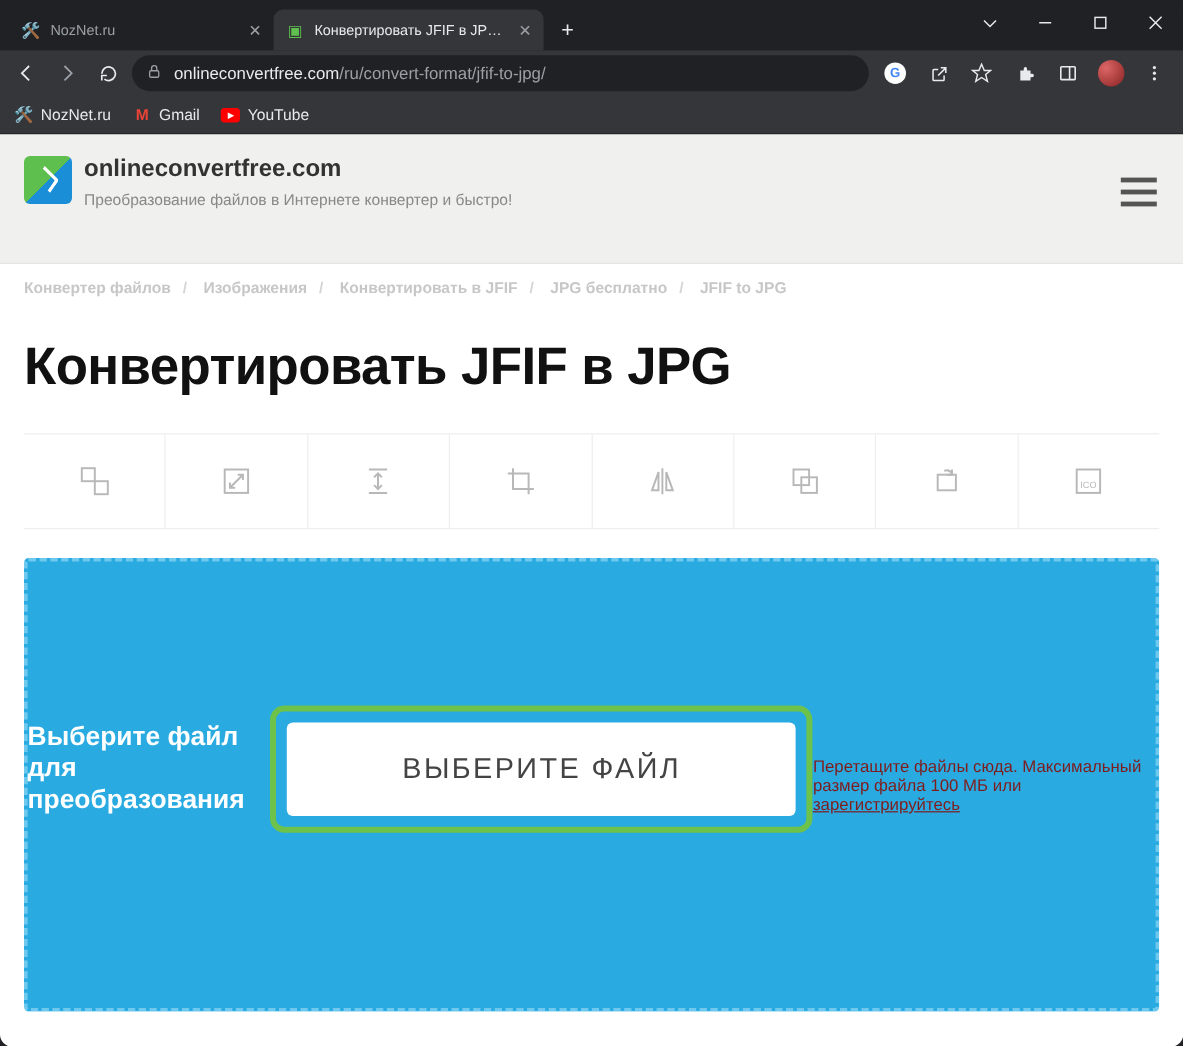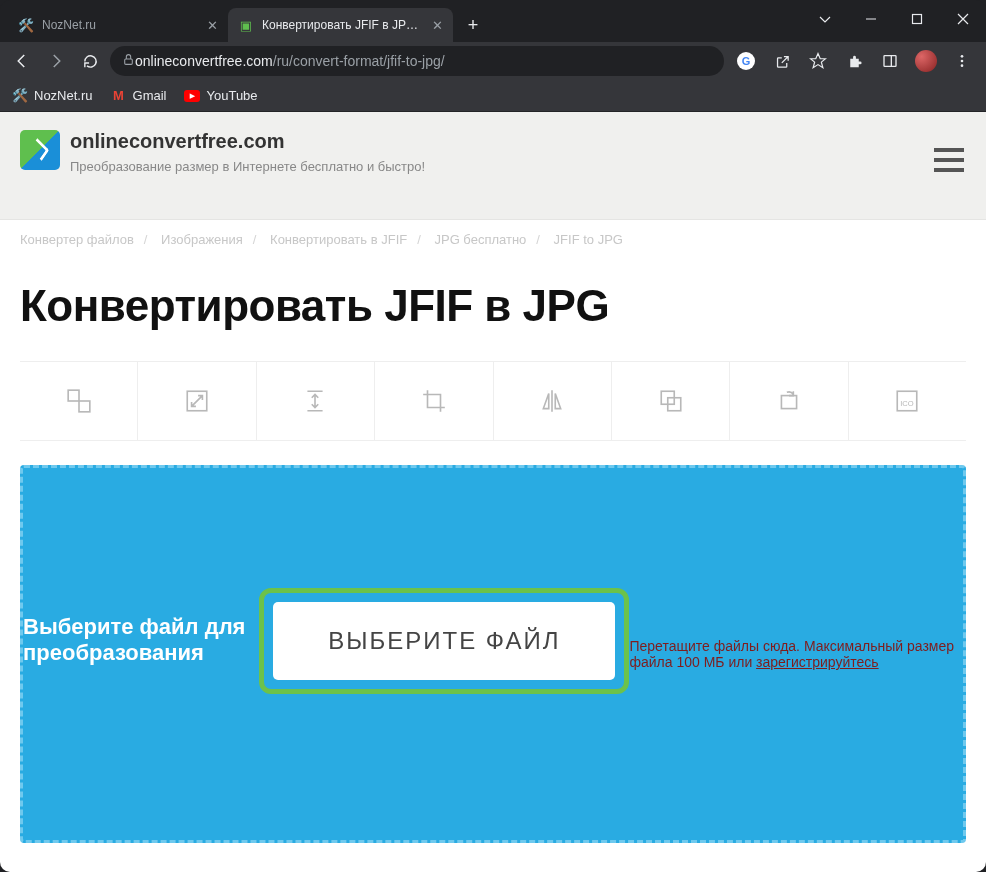--- a/index.html
+++ b/index.html
@@ -15,21 +15,21 @@
 .tab-favicon { width: 16px; height: 16px; display: flex; align-items: center; justify-content: center; font-size: 13px; }
 .newtab { width: 28px; height: 28px; display: flex; align-items: center; justify-content: center; color: #e8eaed; font-size: 18px; margin-left: 6px; margin-bottom: 3px; cursor: pointer; }
 .win-controls { margin-left: auto; display: flex; height: 38px; align-self: flex-start; }
 .win-btn { width: 46px; display: flex; align-items: center; justify-content: center; color: #e8eaed; cursor: pointer; }
 .win-btn svg { width: 12px; height: 12px; }
 
 
 .toolbar { height: 38px; background: #35363a; display: flex; align-items: center; padding: 0 8px; gap: 6px; }
 .nav-btn { width: 28px; height: 28px; display: flex; align-items: center; justify-content: center; color: #9aa0a6; cursor: pointer; border-radius: 50%; }
 .nav-btn.enabled { color: #e8eaed; }
-.addr { flex: 1; height: 30px; background: #202124; border-radius: 15px; display: flex; align-items: center; padding: 0 12px; color: #9aa0a6; font-size: 14px; }
+.addr { flex: 1; height: 30px; background: #202124; border-radius: 15px; display: flex; align-items: center; padding: 0 12px; gap: 10px; color: #9aa0a6; font-size: 14px; }
 .addr-host { color: #e8eaed; }
 .rt-icons { display: flex; align-items: center; gap: 4px; }
 .rt-icon { width: 32px; height: 28px; display: flex; align-items: center; justify-content: center; color: #e8eaed; cursor: pointer; }
 .g-circle { width:18px; height:18px; border-radius:50%; background:#fff; display:flex; align-items:center; justify-content:center; font-size:11px; font-weight:bold; }
 .avatar { width:22px; height:22px; border-radius:50%; background: radial-gradient(circle at 30% 30%, #d66, #822); }
 
 
 .bookmarks { height: 32px; background: #35363a; display: flex; align-items: center; padding: 0 12px; gap: 18px; font-size: 13px; color: #e8eaed; border-bottom: 1px solid #232427; }
 .bm-item { display: flex; align-items: center; gap: 6px; cursor: pointer; }
 .bm-icon { width: 16px; height: 16px; display:flex; align-items:center; justify-content:center; }
@@ -42,37 +42,37 @@
 .logo-box { display: flex; align-items: flex-start; gap: 10px; }
 .logo-ico { width: 40px; height: 40px; background: linear-gradient(135deg, #5fbf4e 50%, #1a8fd8 50%); border-radius: 5px; position: relative; }
 .logo-ico::after { content:""; position:absolute; left:11px; top:13px; width:14px; height:10px; border: 3px solid #fff; border-left:none; border-bottom:none; transform: rotate(45deg) skew(10deg); border-radius: 0 3px 0 0; }
 .site-title { font-size: 20px; font-weight: bold; color: #333; }
 .site-sub { font-size: 13px; color: #888; margin-top: 4px; max-width: 360px; line-height: 1.5; }
 .hamburger { position: absolute; right: 22px; top: 36px; width: 30px; height: 24px; display: flex; flex-direction: column; justify-content: space-between; cursor: pointer; }
 .hamburger div { height: 4px; background: #555; }
 
 
 .crumbs { padding: 12px 20px; font-size: 13px; color: #c7c7c7; }
-.crumbs span { color: #c7c7c7; }
+.crumbs span { color: #c7c7c7; font-weight: bold; }
 .crumbs .sep { margin: 0 10px; color: #d5d5d5; }
 
 
 .page h1 { font-size: 44px; font-weight: 800; padding: 22px 20px 30px; color: #111; letter-spacing: -0.5px; }
 
 
 .tool-strip { height: 80px; border-top: 1px solid #eee; border-bottom: 1px solid #eee; display: flex; margin: 0 20px; }
 .tool-cell { flex: 1; display: flex; align-items: center; justify-content: center; border-right: 1px solid #eee; cursor: pointer; color: #b8b8b8; }
 .tool-cell:last-child { border-right: none; }
 .tool-cell svg { width: 26px; height: 26px; }
 
 
 .dropzone { margin: 24px 20px; height: 378px; background: #29abe2; border: 3px dashed #6fc9ee; border-radius: 4px; display: flex; align-items: center; justify-content: center; color: #fff; }
 .dz-title { font-size: 22px; font-weight: 600; margin-bottom: 28px; }
 .dz-btn-wrap { padding: 9px; border: 5px solid #6cc24a; border-radius: 12px; background: #29abe2; margin-bottom: 26px; }
-.dz-btn { width: 342px; height: 78px; background: #fff; border-radius: 5px; display: flex; align-items: center; justify-content: center; font-size: 24px; color: #444; font-weight: 400; letter-spacing: 2px; cursor: pointer; }
+.dz-btn { width: 424px; height: 78px; background: #fff; border-radius: 5px; display: flex; align-items: center; justify-content: center; font-size: 24px; color: #444; font-weight: 400; letter-spacing: 2px; cursor: pointer; }
 .dz-hint { font-size: 14px; color: #7f1d1d; }
 .dz-hint .link { text-decoration: underline; cursor: pointer; }
 </style>
 </head>
 <body>
 
 <div class="titlebar">
   <div class="tab inactive">
     <span class="tab-favicon">🛠️</span>
     <span class="tab-title">NozNet.ru</span>
@@ -190,21 +190,21 @@
   </div>
 </div>
 
 <div class="page">
 
   <div class="site-header">
     <div class="logo-box">
       <div class="logo-ico"></div>
       <div>
         <div class="site-title">onlineconvertfree.com</div>
-        <div class="site-sub">Преобразование размер в Интернете бесплатно и быстро!</div>
+        <div class="site-sub">Преобразование файлов в Интернете конвертер и быстро!</div>
       </div>
     </div>
     <div class="hamburger">
         <div></div>
         <div></div>
         <div></div>
       </div>
   </div>
 
   <div class="crumbs">

